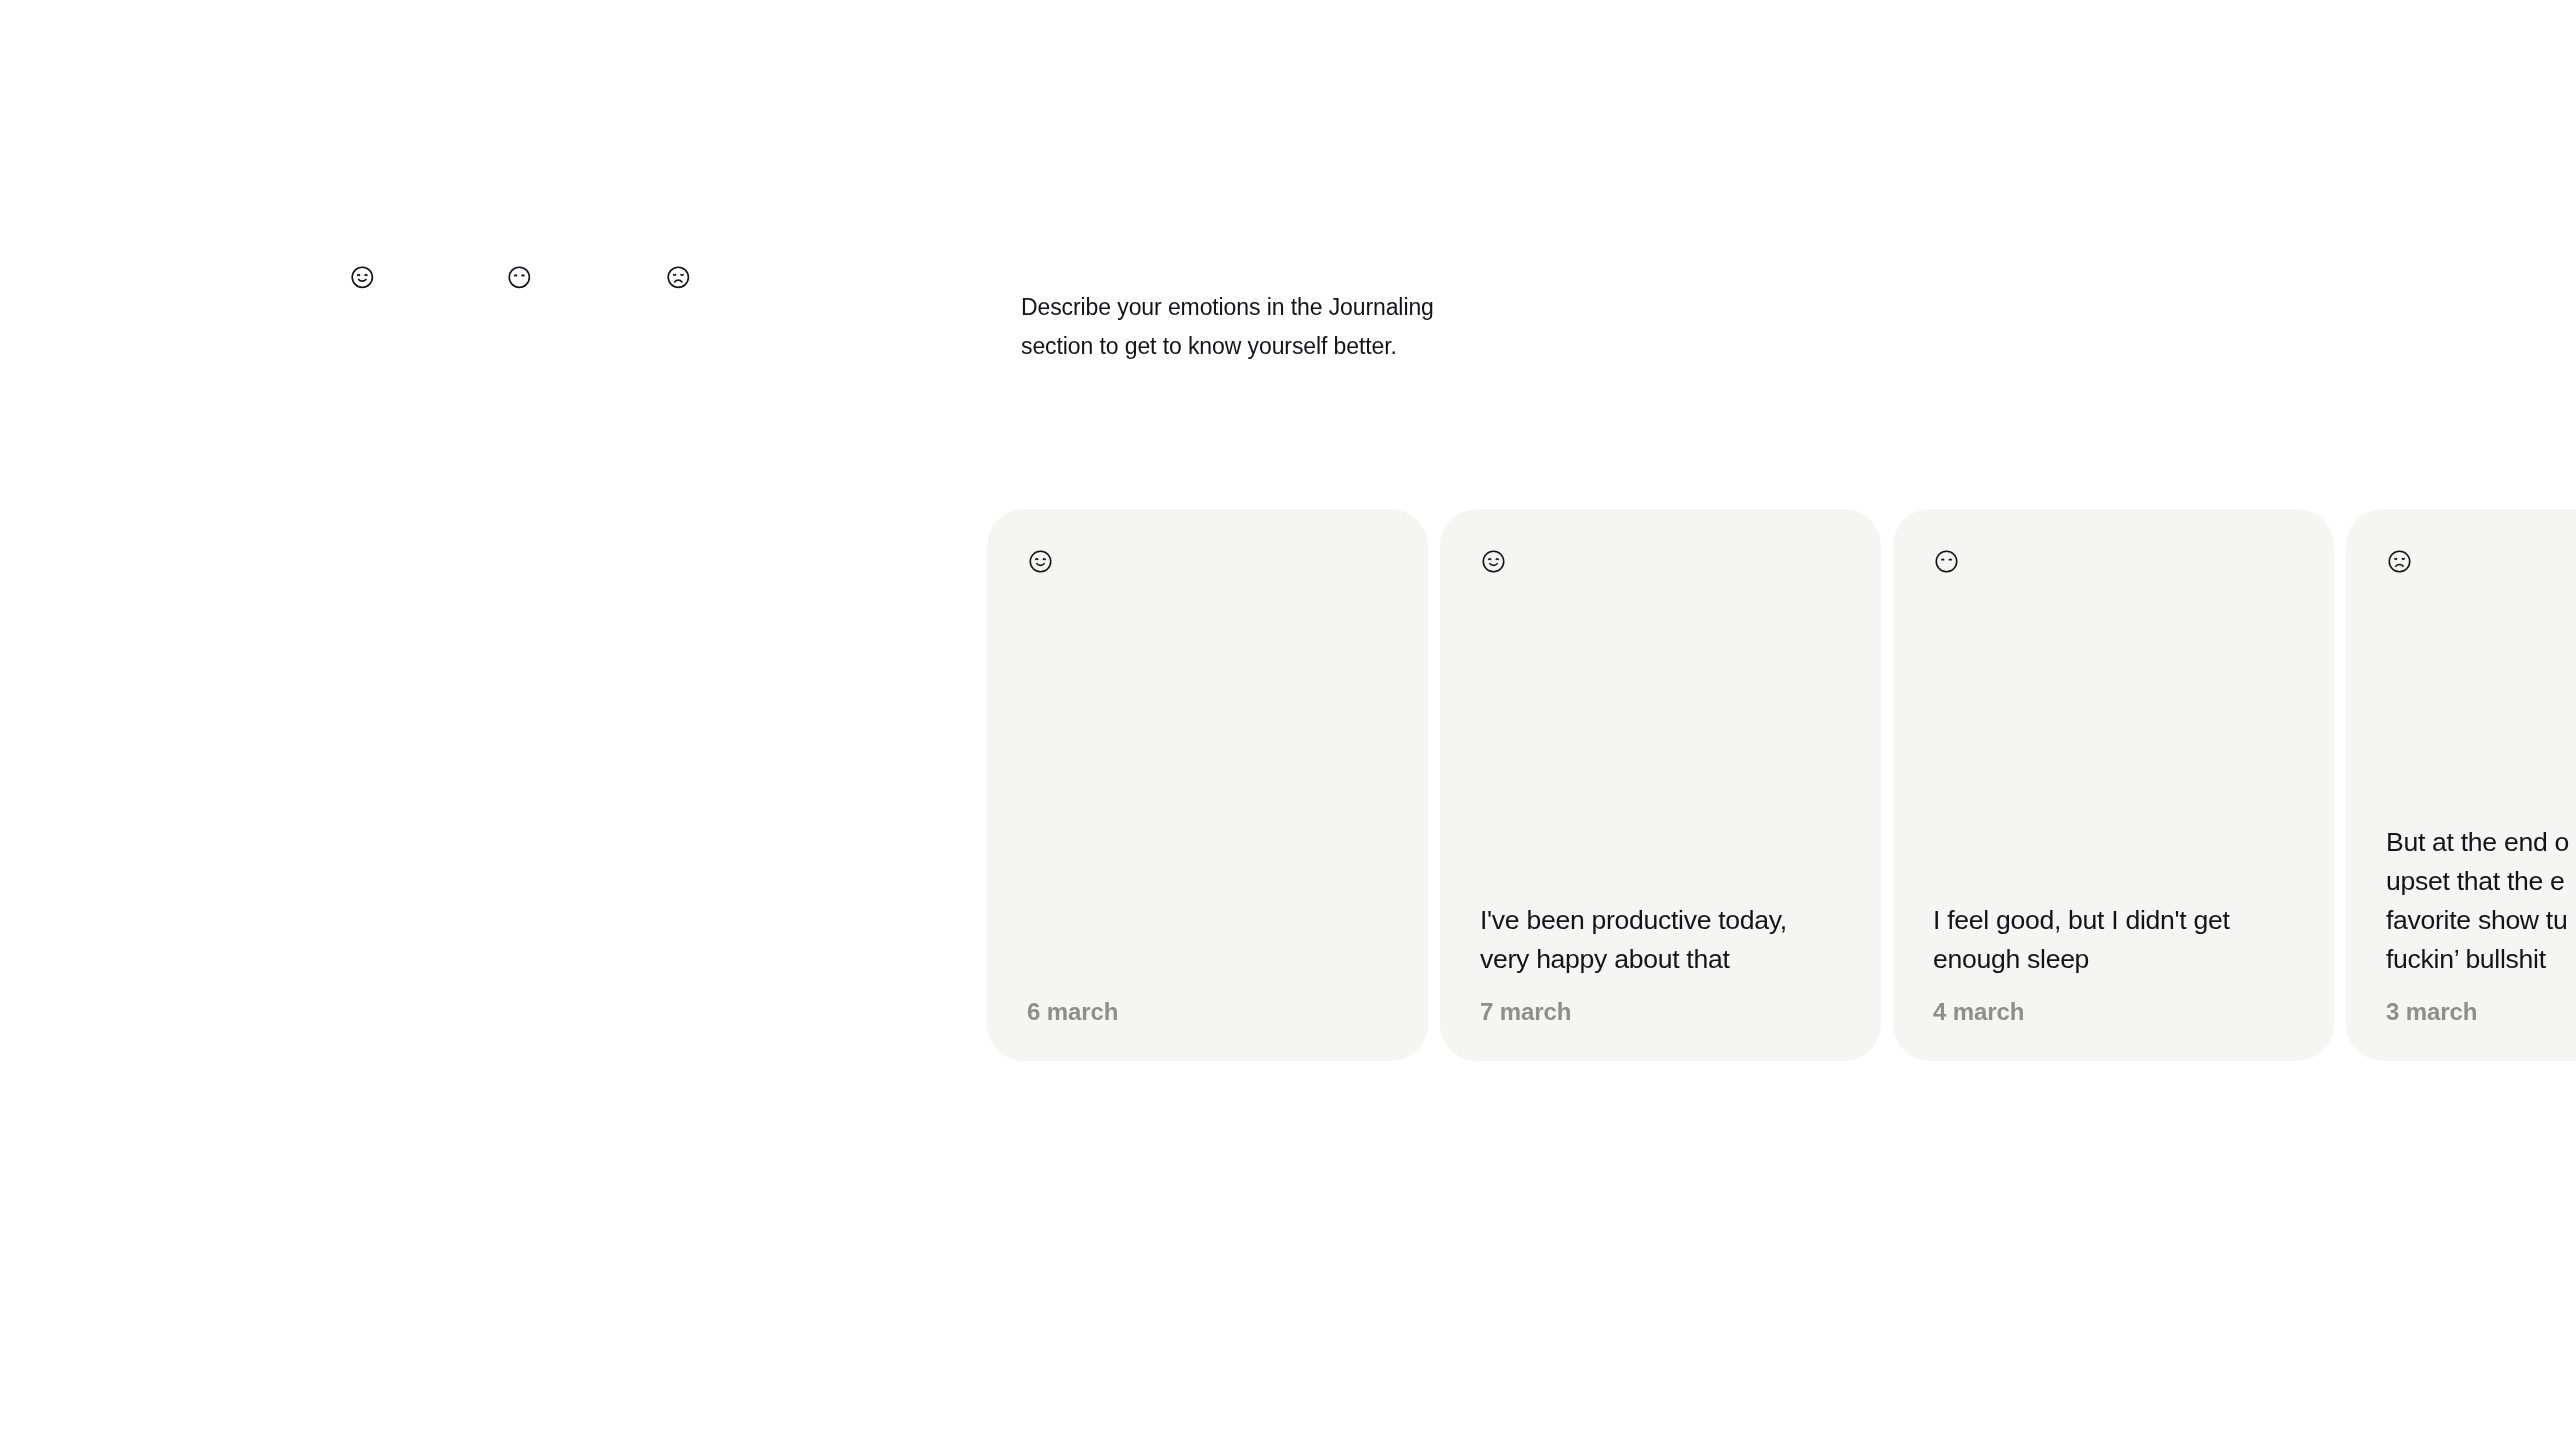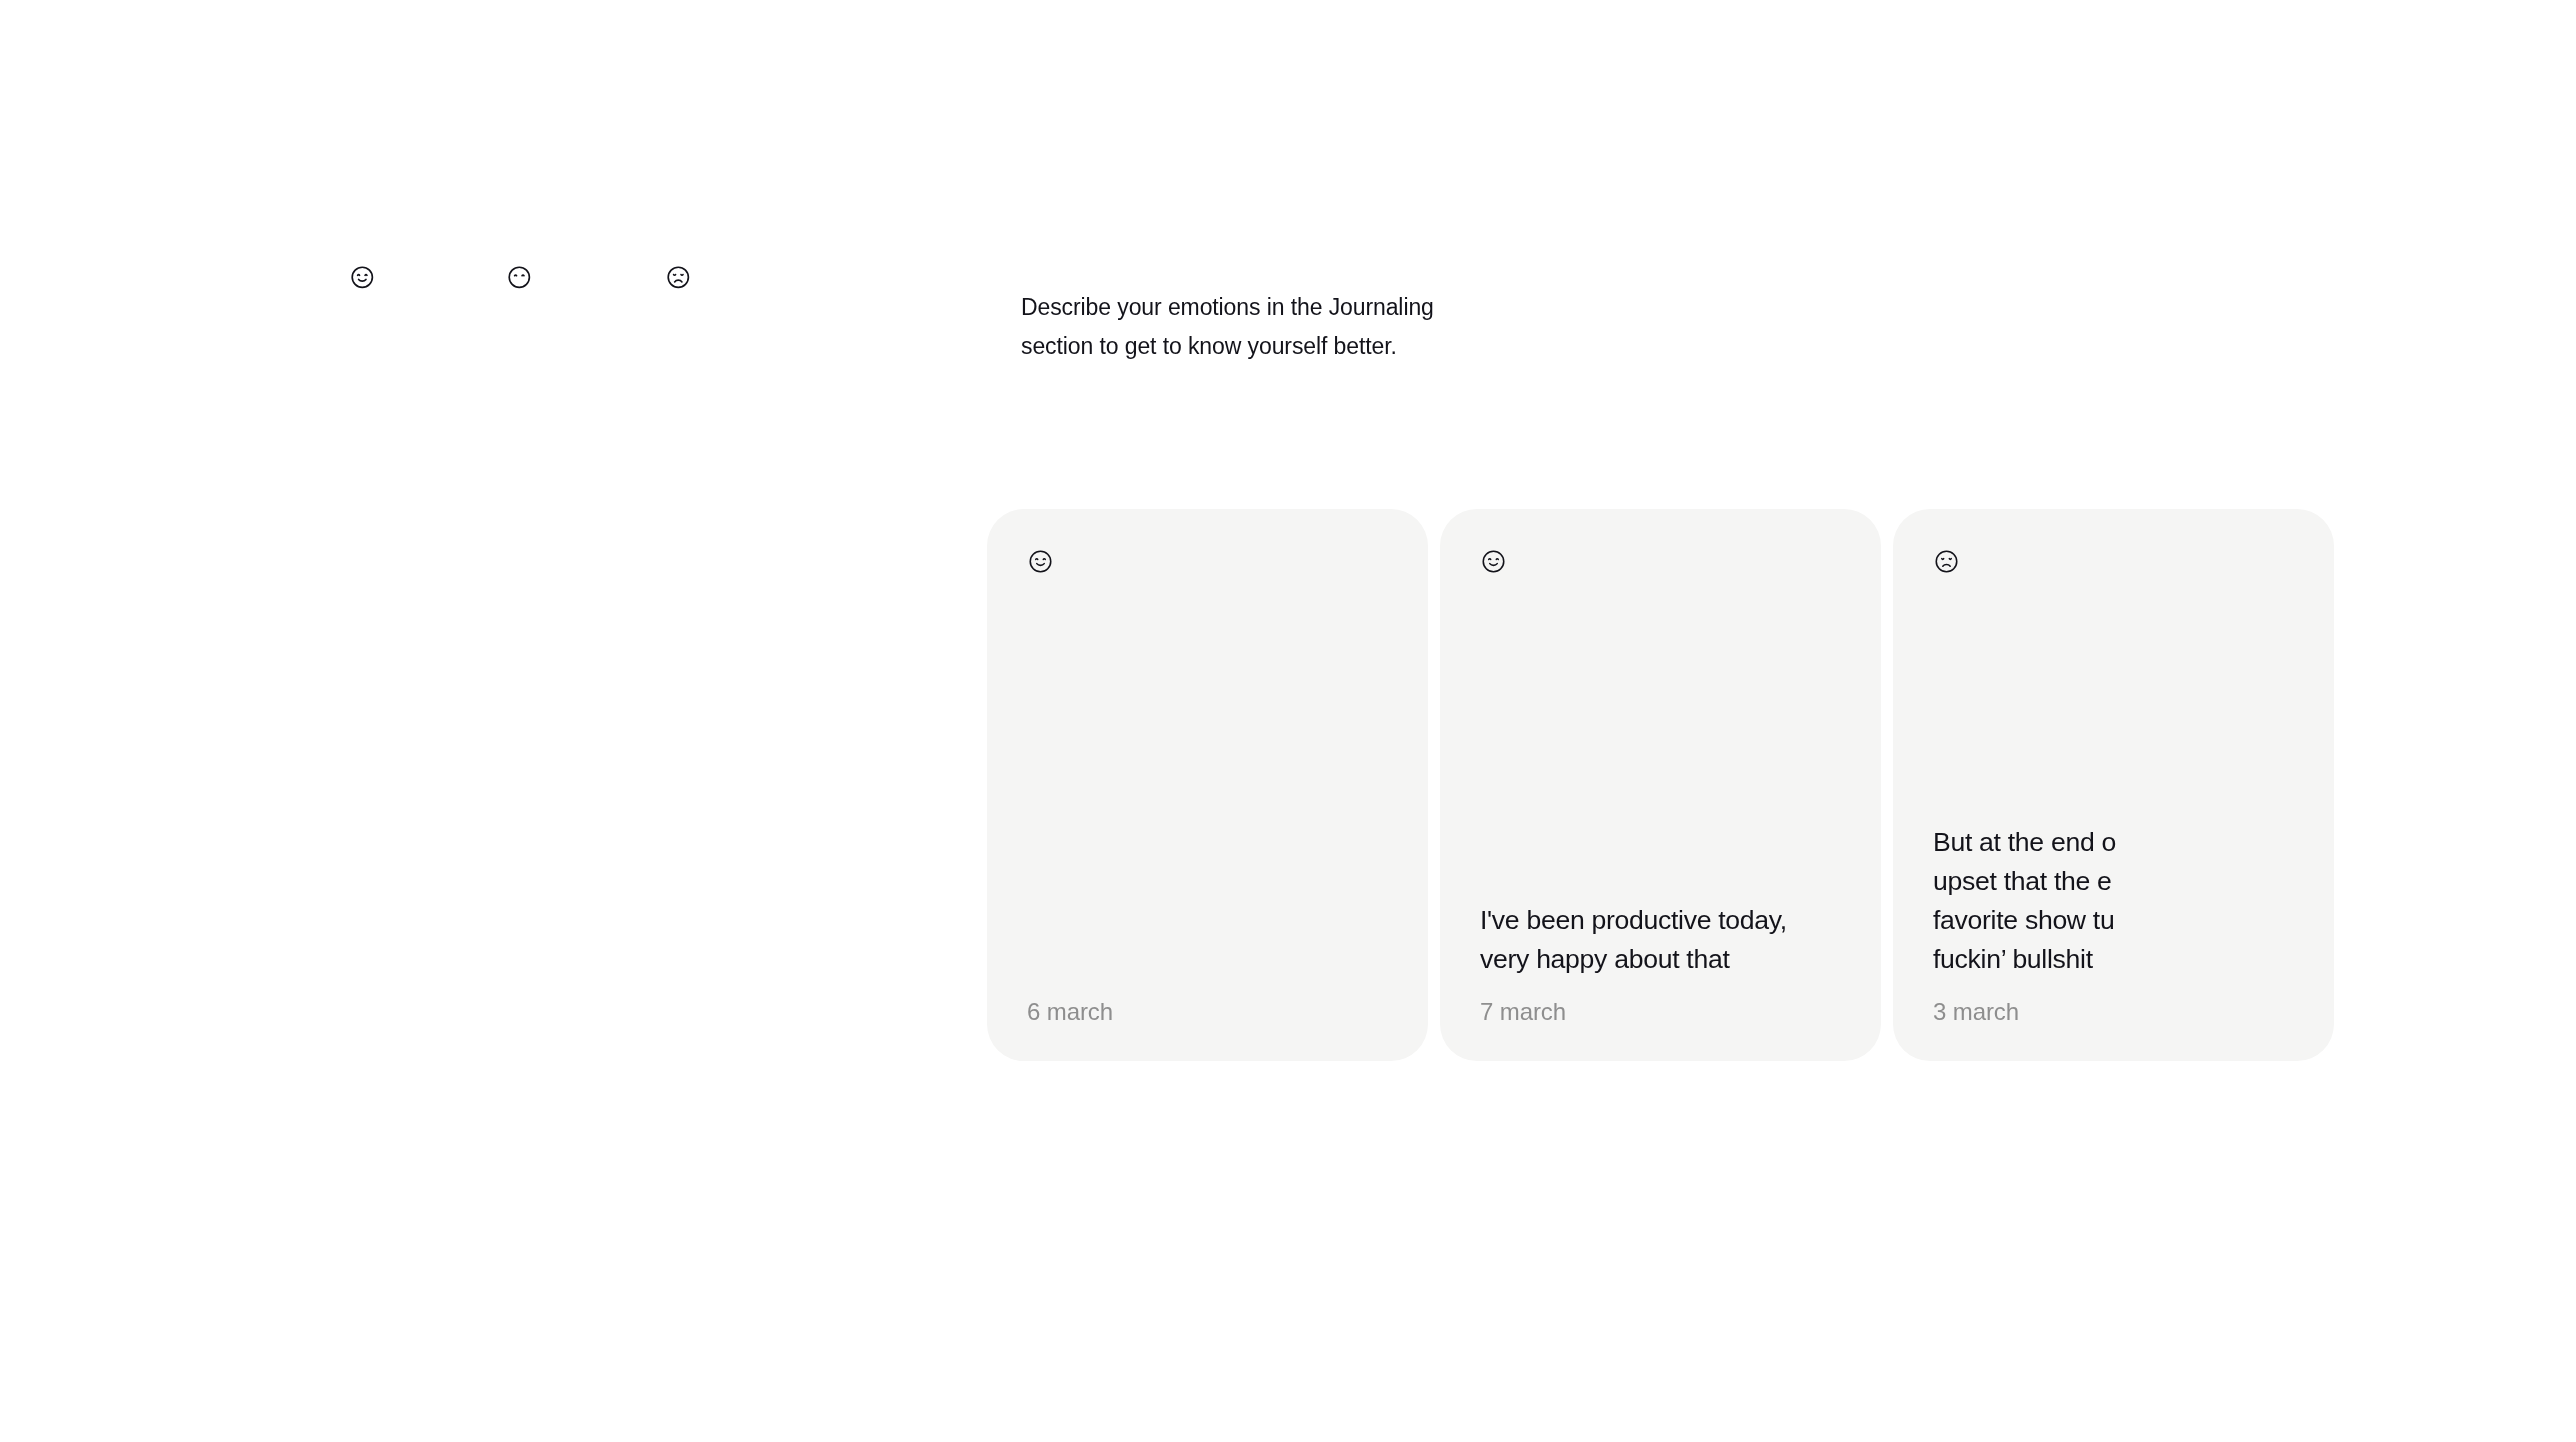--- a/index.html
+++ b/index.html
@@ -91,21 +91,21 @@
     letter-spacing: -0.3px;
     margin: 0 0 17.7px 0;
     white-space: normal;
     overflow-wrap: normal;
     word-break: normal;
   }
   .entry-card .card-date {
     font-size: 24px;
     line-height: 29px;
     color: #8e8e8e;
-    font-weight: 400;
+    font-weight: 700;
     letter-spacing: -0.1px;
     margin: 0;
   }
   
   .entry-card.clipped .card-text { white-space: pre; }
 </style>
 </head>
 <body>
 
 <div id="mood-selector">
@@ -171,20 +171,32 @@
         <path d="M7.8 10.2c.45-.85 1.25-.85 1.7 0" stroke="#13131a" stroke-width="1.4" stroke-linecap="round"></path>
         <path d="M14.5 10.2c.45-.85 1.25-.85 1.7 0" stroke="#13131a" stroke-width="1.4" stroke-linecap="round"></path>
         <path d="M8.7 13.9c1.6 2.1 5 2.1 6.6 0" stroke="#13131a" stroke-width="1.4" stroke-linecap="round"></path>
       </svg>
     </span>
     <div class="card-spacer"></div>
     <p class="card-text">I've been productive today, very happy about that</p>
     <p class="card-date">7 march</p>
   </div>
 
+  <div class="entry-card">
+    <span class="card-face">
+      <svg viewBox="0 0 24 24" fill="none" xmlns="http://www.w3.org/2000/svg">
+        <circle cx="12" cy="12" r="9.1" stroke="#13131a" stroke-width="1.4"></circle>
+        <path d="M7.8 10.6c.45-.85 1.25-.85 1.7 0" stroke="#13131a" stroke-width="1.4" stroke-linecap="round"></path>
+        <path d="M14.5 10.6c.45-.85 1.25-.85 1.7 0" stroke="#13131a" stroke-width="1.4" stroke-linecap="round"></path>
+      </svg>
+    </span>
+    <div class="card-spacer"></div>
+    <p class="card-text">I feel good, but I didn't get enough sleep</p>
+    <p class="card-date">4 march</p>
+  </div>
 
   <div class="entry-card clipped">
     <span class="card-face">
       <svg viewBox="0 0 24 24" fill="none" xmlns="http://www.w3.org/2000/svg">
         <circle cx="12" cy="12" r="9.1" stroke="#13131a" stroke-width="1.4"></circle>
         <path d="M7.8 9.5c.45.85 1.25.85 1.7 0" stroke="#13131a" stroke-width="1.4" stroke-linecap="round"></path>
         <path d="M14.5 9.5c.45.85 1.25.85 1.7 0" stroke="#13131a" stroke-width="1.4" stroke-linecap="round"></path>
         <path d="M8.7 16.2c1.6-2.1 5-2.1 6.6 0" stroke="#13131a" stroke-width="1.4" stroke-linecap="round"></path>
       </svg>
     </span>

